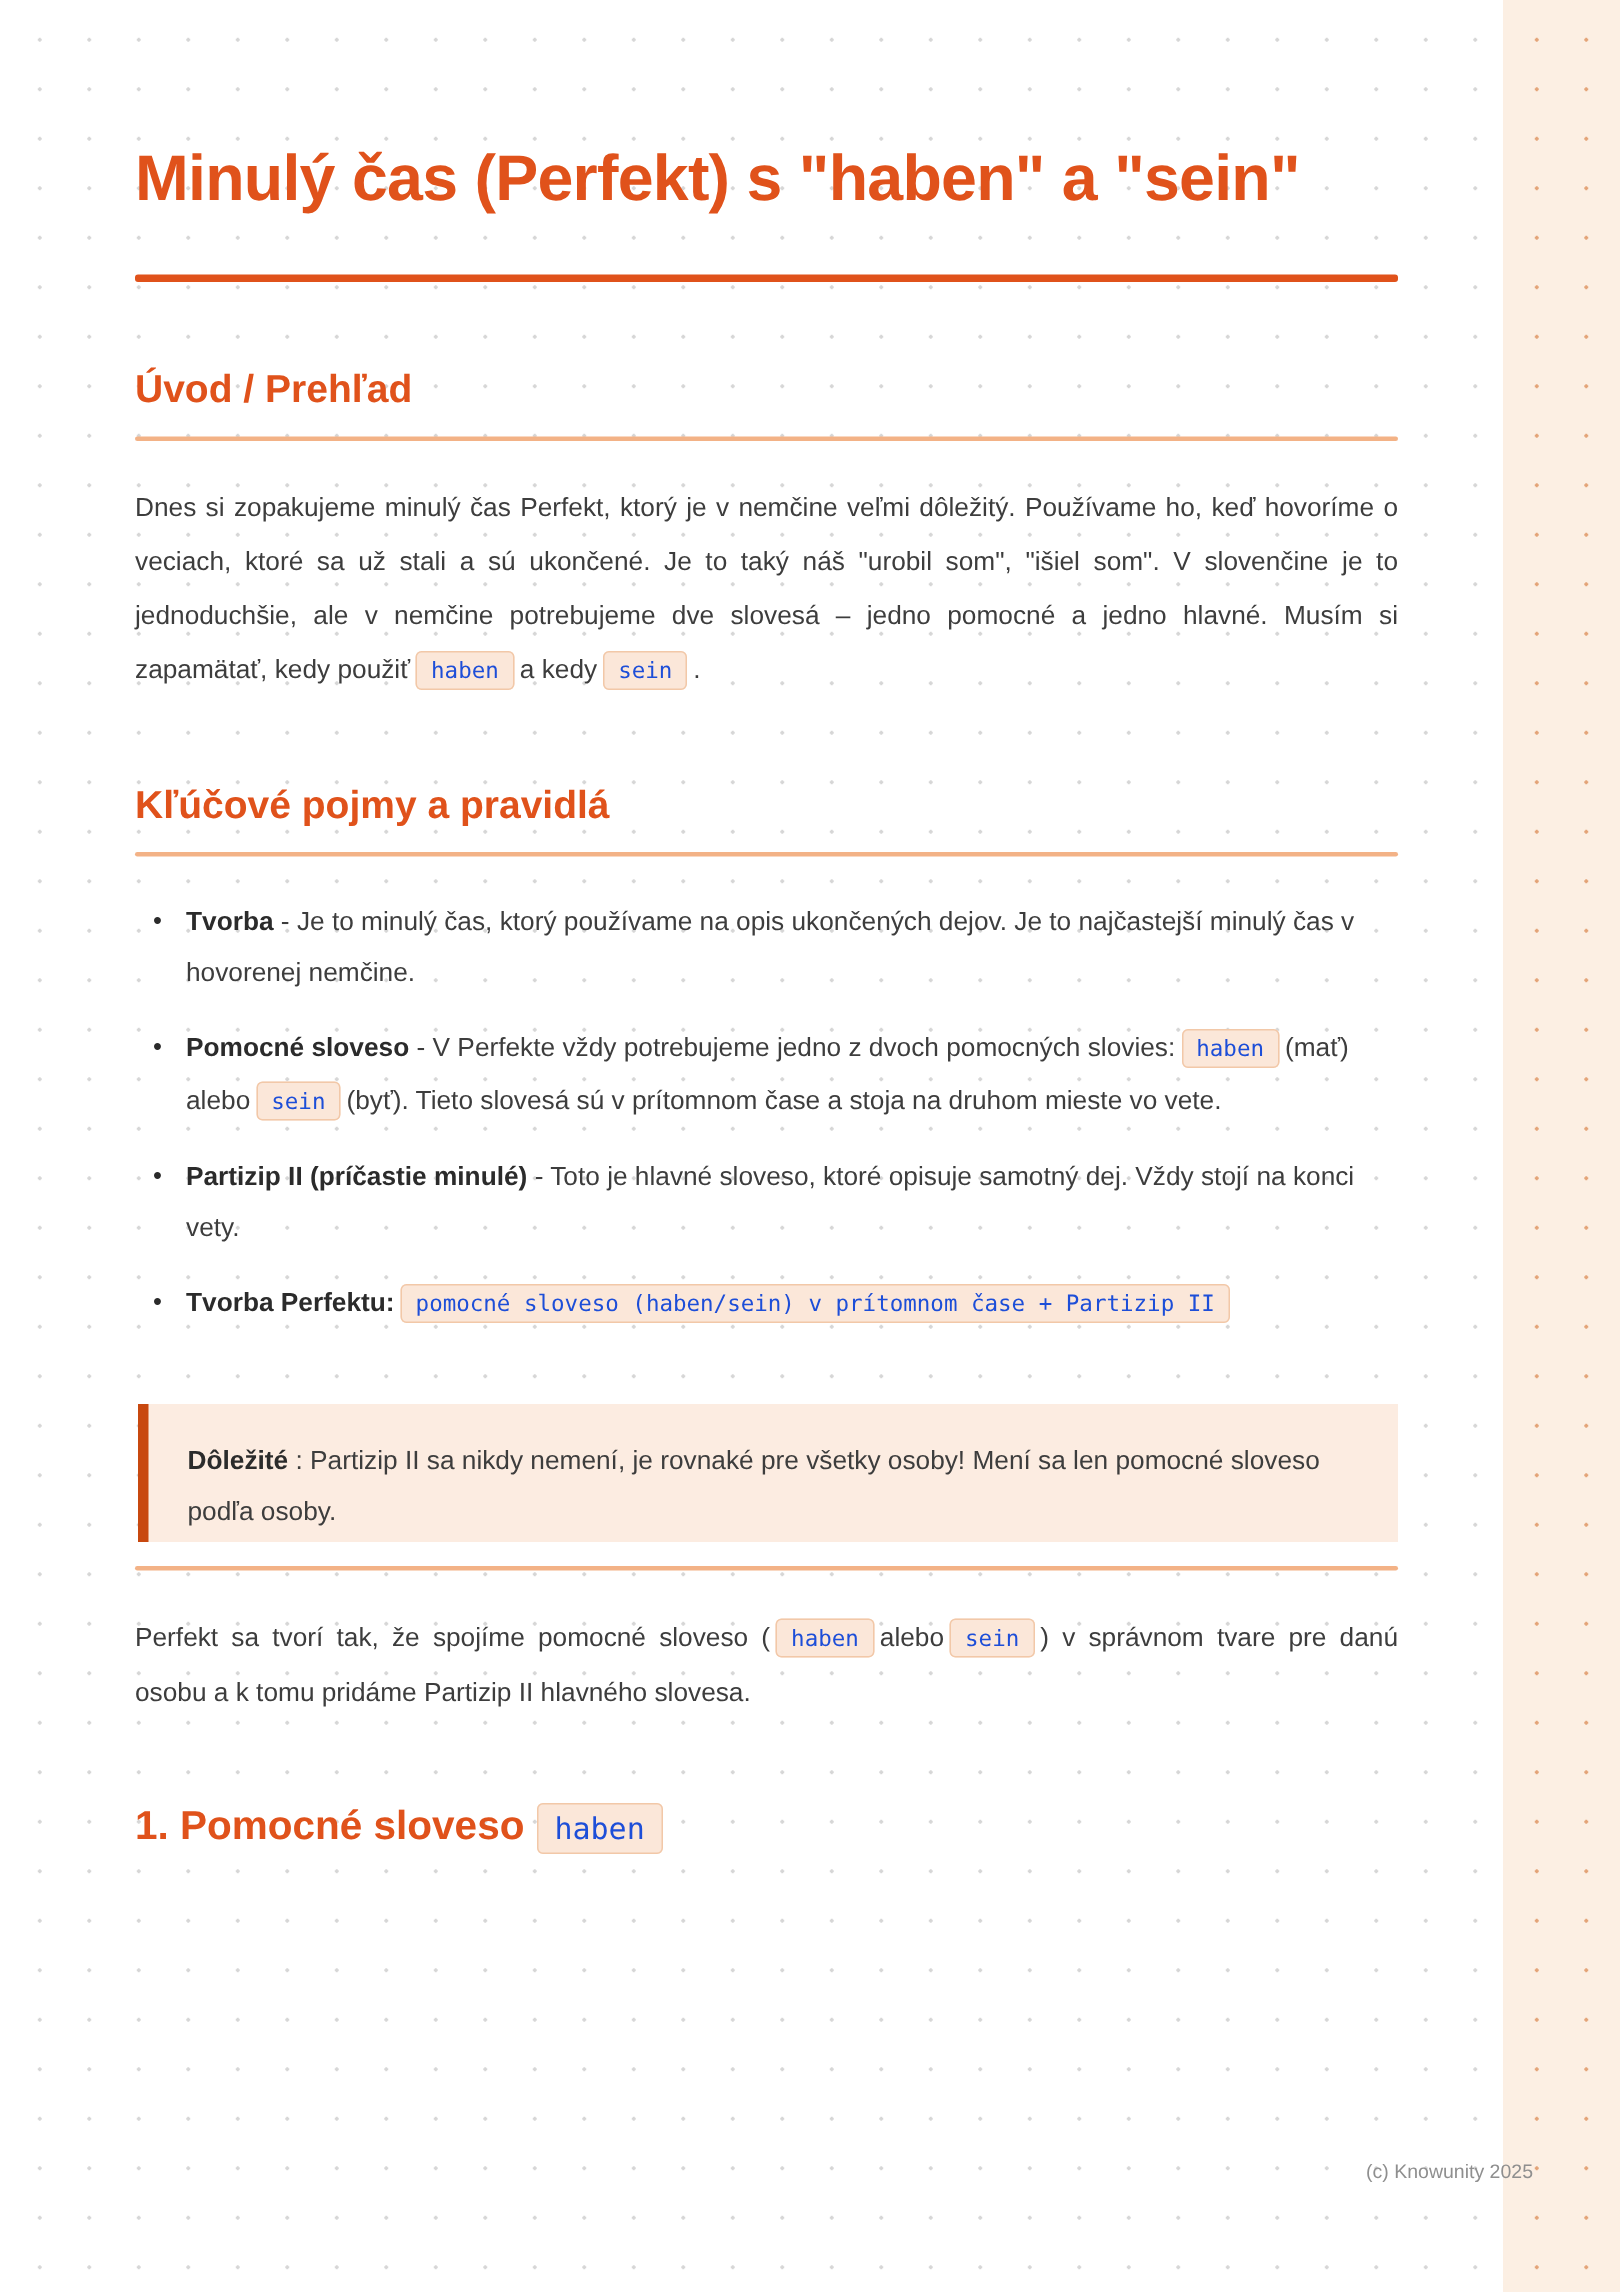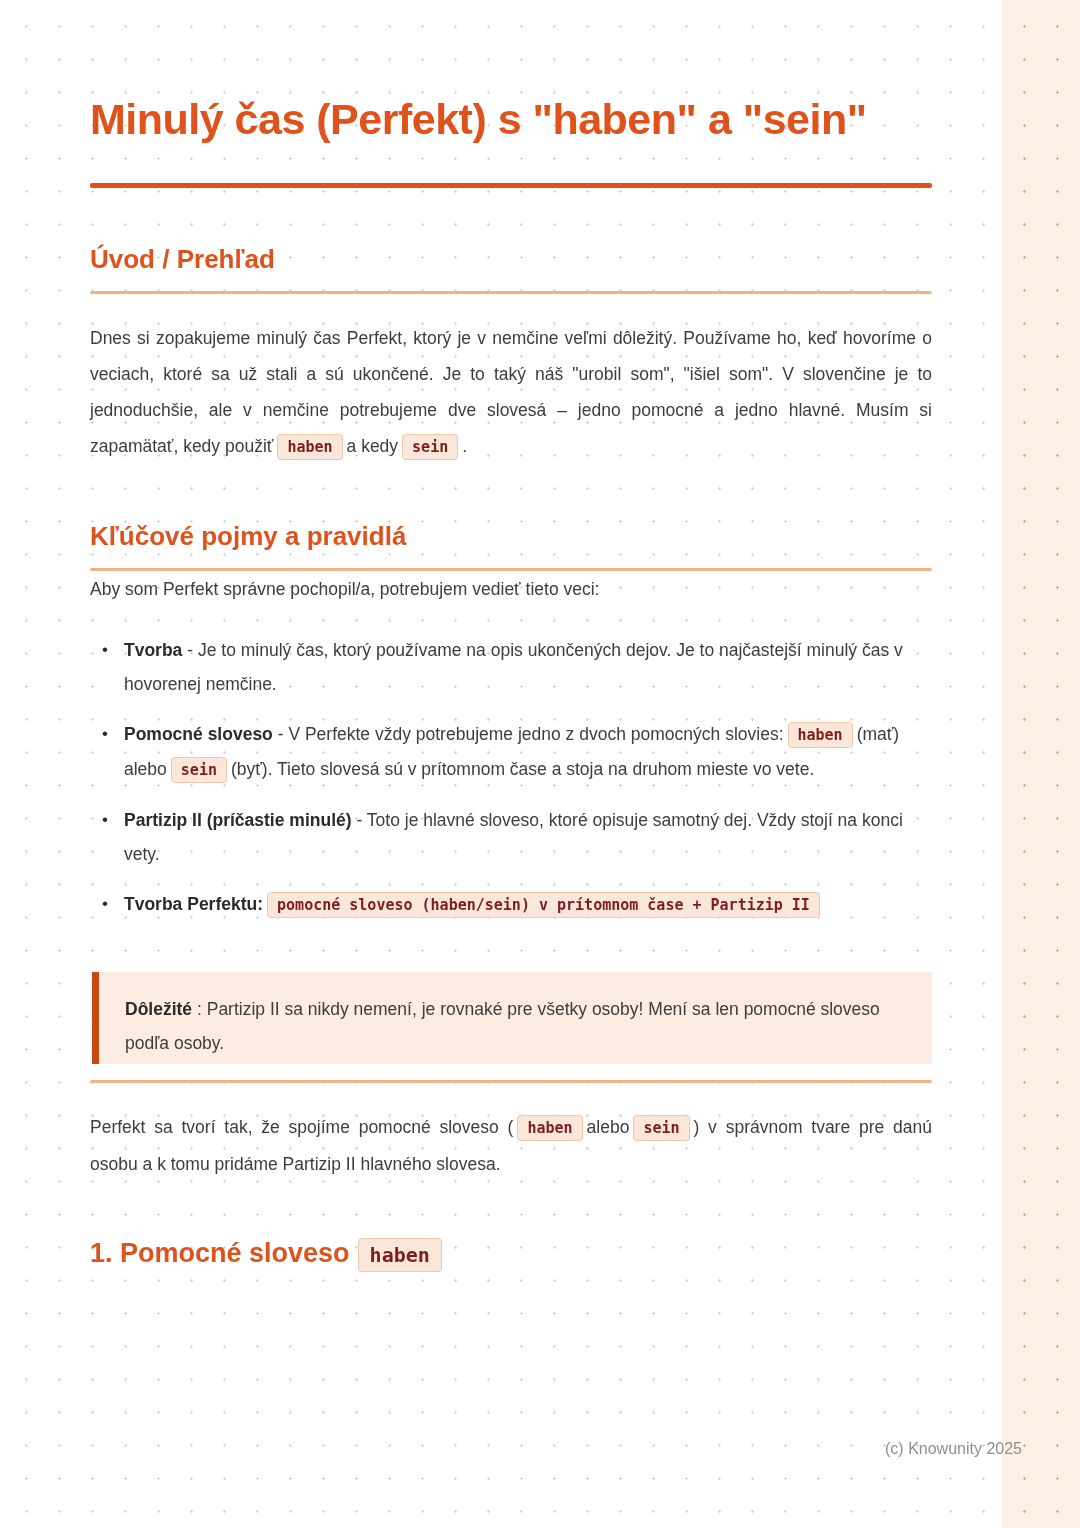--- a/index.html
+++ b/index.html
@@ -67,22 +67,22 @@
     line-height: 36px;
     text-align: justify;
   }
   .para { margin-top: 26px; }
   .lead { margin-top: 28px; text-align: left; }
   .seg-bold { font-weight: bold; color: #2b2b2b; }
   .seg-text { color: #3d3d3d; margin-top: 45px; }
   .seg-code {
     font-family: "DejaVu Sans Mono", monospace;
     font-size: 15px;
-    font-weight: bold;
-    color: #7f1d1d;
+    font-weight: normal;
+    color: #1d4ed8;
     background: #fbe7d9;
     border: 1px solid #f2c8a8;
     border-radius: 4px;
     padding: 3px 9px;
     margin: 0 4px;
     box-decoration-break: clone;
     -webkit-box-decoration-break: clone;
   }
   .bullets { margin-top: 26px; }
   .bullet-row {
@@ -115,21 +115,21 @@
     font-size: 27px;
     font-weight: bold;
     color: #e0521b;
   }
   h3.subheading .seg-text { color: #e0521b; }
   h3.subheading .seg-code { font-size: 20px; padding: 4px 11px; margin-left: 8px; }
   .footer {
     position: absolute;
     top: 1440px;
     right: 58px;
-    font-size: 16px;
+    font-size: 13px;
     color: #8f8f8f;
     z-index: 3;
   }
 </style>
 </head>
 <body>
 
 <div class="page">
   <div class="right-strip"></div>
 
@@ -140,21 +140,20 @@
 
     <section>
       <h2>Úvod / Prehľad</h2>
       <div class="h2-divider"></div>
       <div class="rich para"><span class="seg-text">Dnes si zopakujeme minulý čas Perfekt, ktorý je v nemčine veľmi dôležitý. Používame ho, keď hovoríme o veciach, ktoré sa už stali a sú ukončené. Je to taký náš "urobil som", "išiel som". V slovenčine je to jednoduchšie, ale v nemčine potrebujeme dve slovesá – jedno pomocné a jedno hlavné. Musím si zapamätať, kedy použiť</span><span class="seg-code">haben</span><span class="seg-text">a kedy</span><span class="seg-code">sein</span><span class="seg-text">.</span></div>
     </section>
 
     <section>
       <h2>Kľúčové pojmy a pravidlá</h2>
       <div class="h2-divider"></div>
-      <p class="body lead">Aby som Perfekt správne pochopil/a, potrebujem vedieť tieto veci:</p>
 
       <div class="bullets">
         <div class="bullet-row">
           <span class="bullet-dot">•</span>
           <div class="rich"><span class="seg-bold">Tvorba</span> <span class="seg-text"> - Je to minulý čas, ktorý používame na opis ukončených dejov. Je to najčastejší minulý čas v hovorenej nemčine.</span></div>
         </div>
         <div class="bullet-row">
           <span class="bullet-dot">•</span>
           <div class="rich"><span class="seg-bold">Pomocné sloveso</span> <span class="seg-text"> - V Perfekte vždy potrebujeme jedno z dvoch pomocných slovies:</span><span class="seg-code">haben</span><span class="seg-text">(mať) alebo</span><span class="seg-code">sein</span><span class="seg-text">(byť). Tieto slovesá sú v prítomnom čase a stoja na druhom mieste vo vete.</span></div>
         </div>

